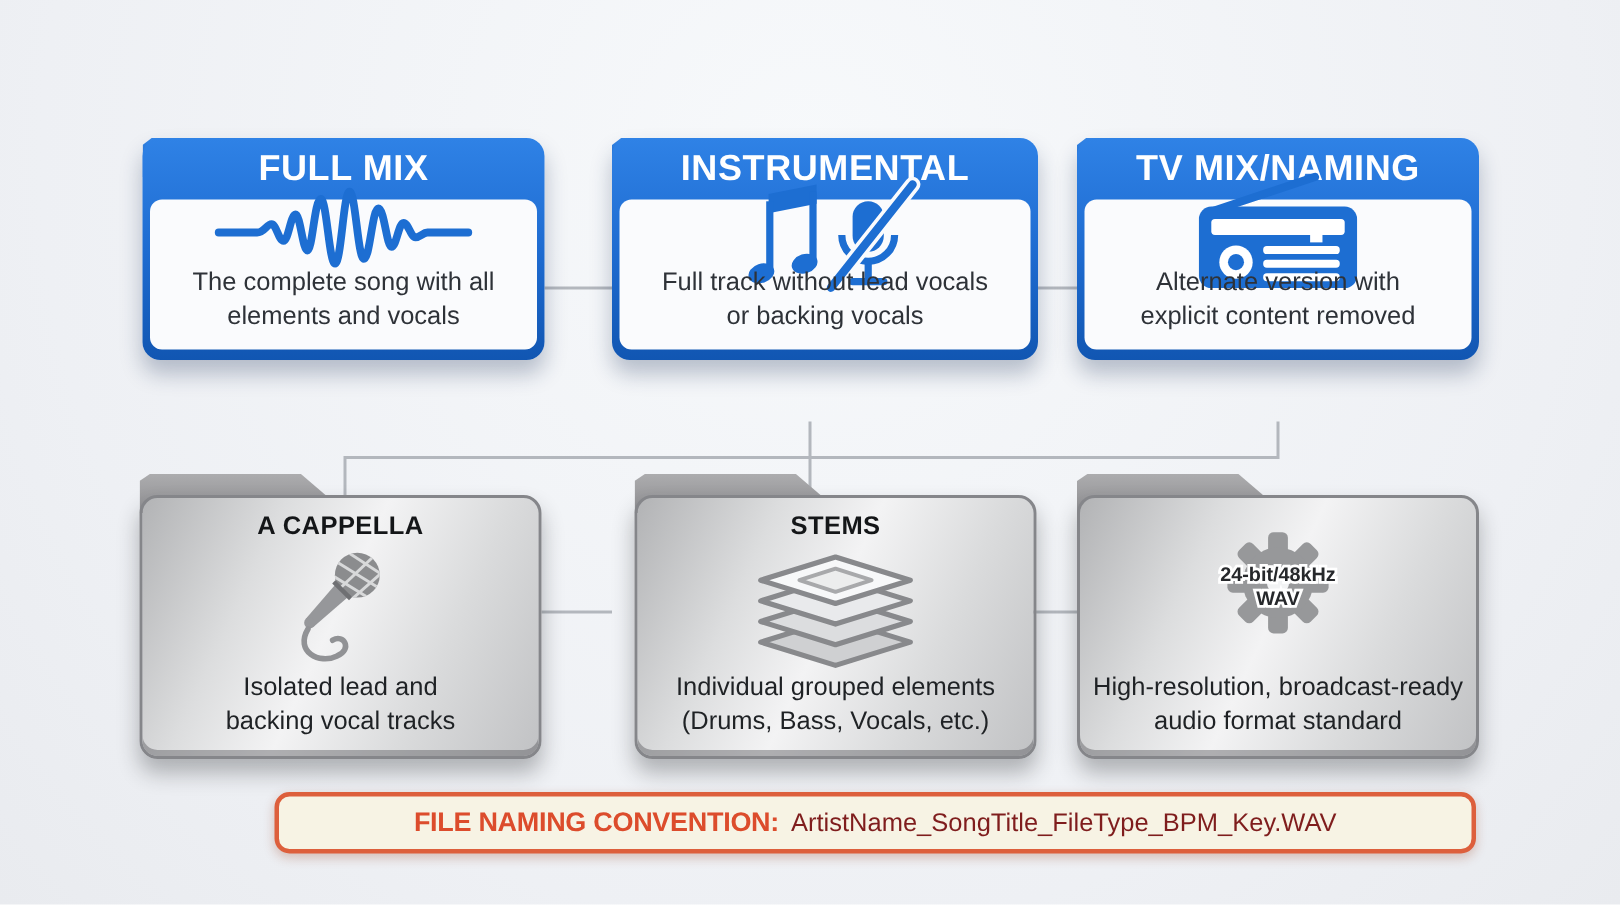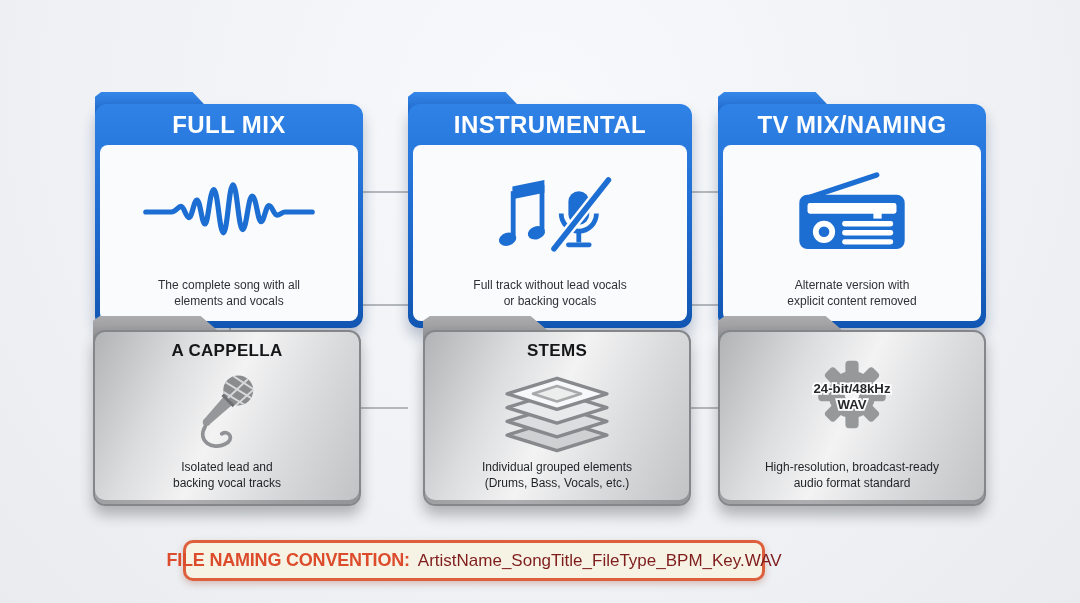--- a/index.html
+++ b/index.html
@@ -15,21 +15,21 @@
   .folder .tab{position:absolute;top:0;left:0;height:26px;}
   .folder .body{position:absolute;left:0;right:0;box-sizing:border-box;}
 
   
   .folder.blue .tab{
     width:122px;
     background:linear-gradient(180deg,#3587e9 0%,#1b63c6 100%);
     clip-path:polygon(0 100%, 0 18%, 5% 0, 80% 0, 100% 100%);
   }
   .folder.blue .body{
-    top:12px;height:224px;
+    top:0;height:148px;
     background:linear-gradient(180deg,#2f82e6 0%,#1e6bd0 52%,#1156b2 100%);
     border-radius:12px;
     box-shadow:0 9px 14px rgba(25,45,85,.28);
   }
   .folder.blue .title{
     height:39px;line-height:41px;text-align:center;color:#ffffff;
     font-size:24px;font-weight:700;letter-spacing:.4px;
   }
   .folder.blue .panel{
     position:absolute;top:41px;left:5px;right:5px;bottom:7px;
@@ -50,28 +50,28 @@
     border-radius:12px;
     box-shadow:0 9px 14px rgba(40,42,48,.32), inset 0 -4px 0 rgba(90,91,95,.45);
     display:flex;flex-direction:column;align-items:center;
   }
   .folder.gray .title{
     margin-top:9px;font-size:17px;font-weight:800;color:#141618;letter-spacing:.3px;
   }
 
   .icon-wrap{flex:1;display:flex;align-items:center;justify-content:center;min-height:0;}
   .desc{
-    font-size:12px;line-height:1.32;color:#2e3238;text-align:center;
+    font-size:17px;line-height:1.32;color:#2e3238;text-align:center;
     white-space:pre-line;margin:0 8px 11px;
   }
   .folder.gray .desc{color:#1f2225;margin-bottom:12px;}
 
   
   .banner{
-    position:absolute;left:183px;top:540px;width:582px;height:41px;z-index:1;
+    position:absolute;left:183px;top:528px;width:801px;height:41px;z-index:1;
     box-sizing:border-box;background:#f7f3e4;
     border:3px solid #dd5f3c;border-radius:10px;
     box-shadow:0 3px 7px rgba(150,60,30,.28);
     display:flex;align-items:center;justify-content:center;gap:8px;
     white-space:nowrap;
   }
   .banner .label{color:#dc4c2c;font-weight:800;font-size:18px;letter-spacing:-.2px;}
   .banner .value{color:#7f1d1d;font-size:17px;}
 
   svg text{font-family:"Liberation Sans", sans-serif;}

